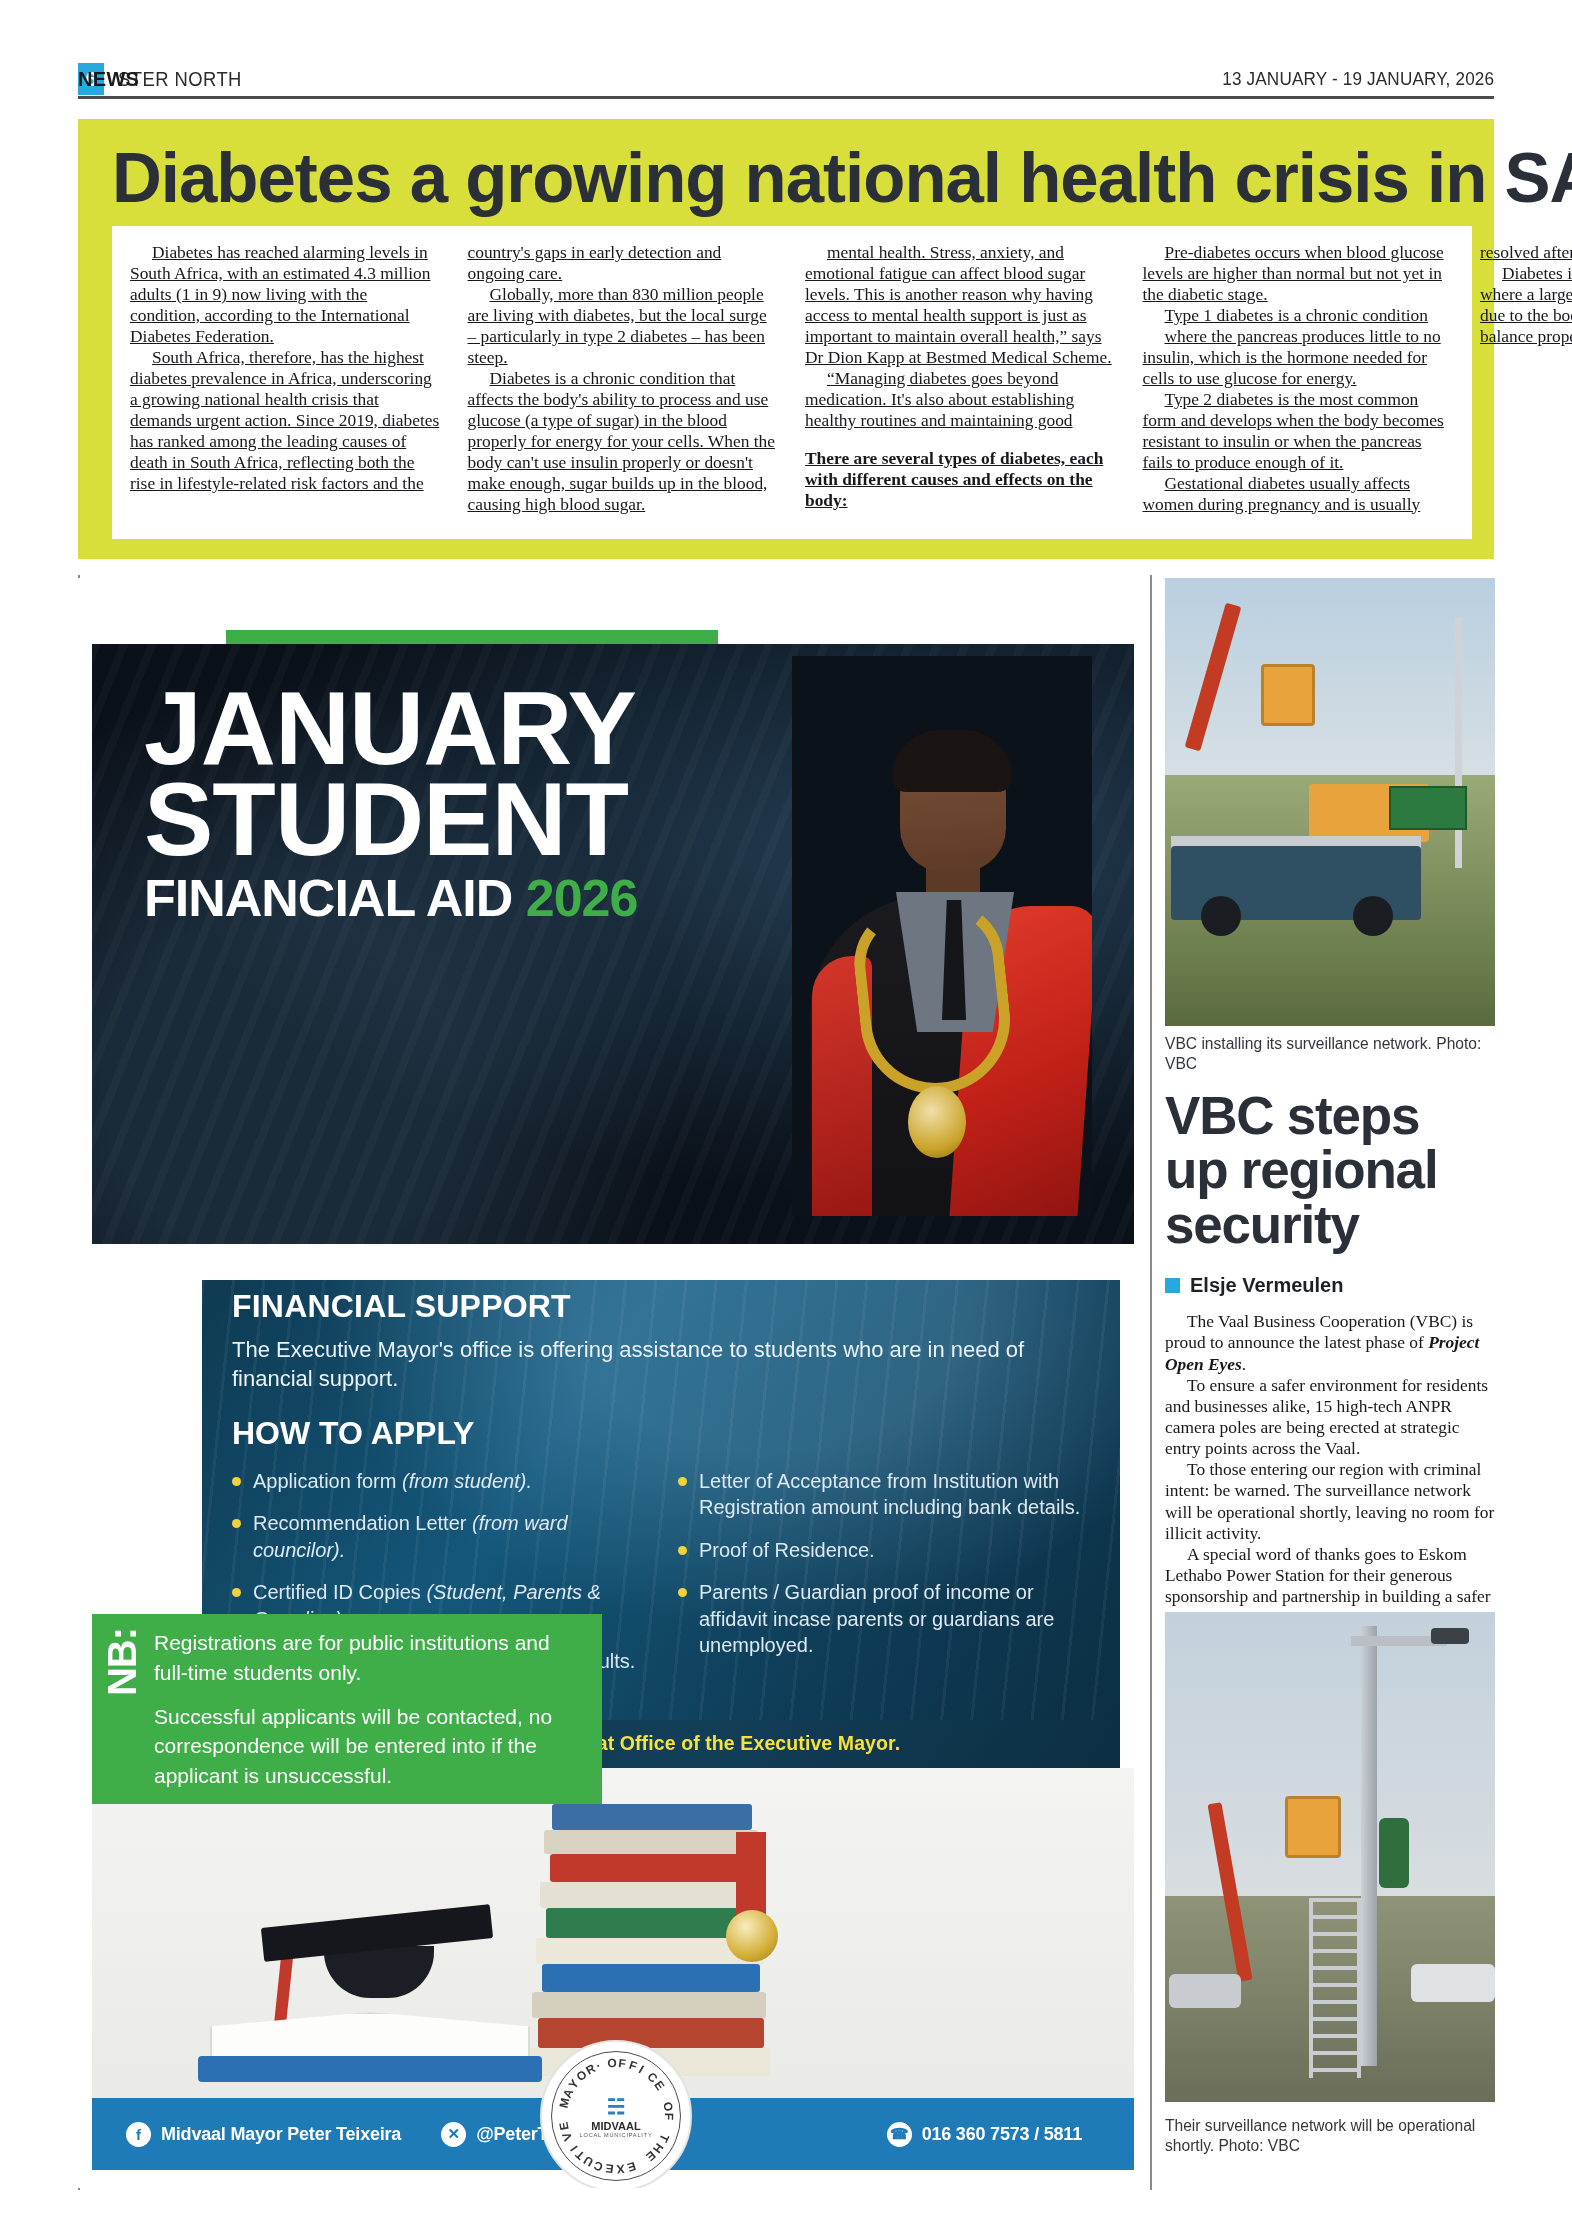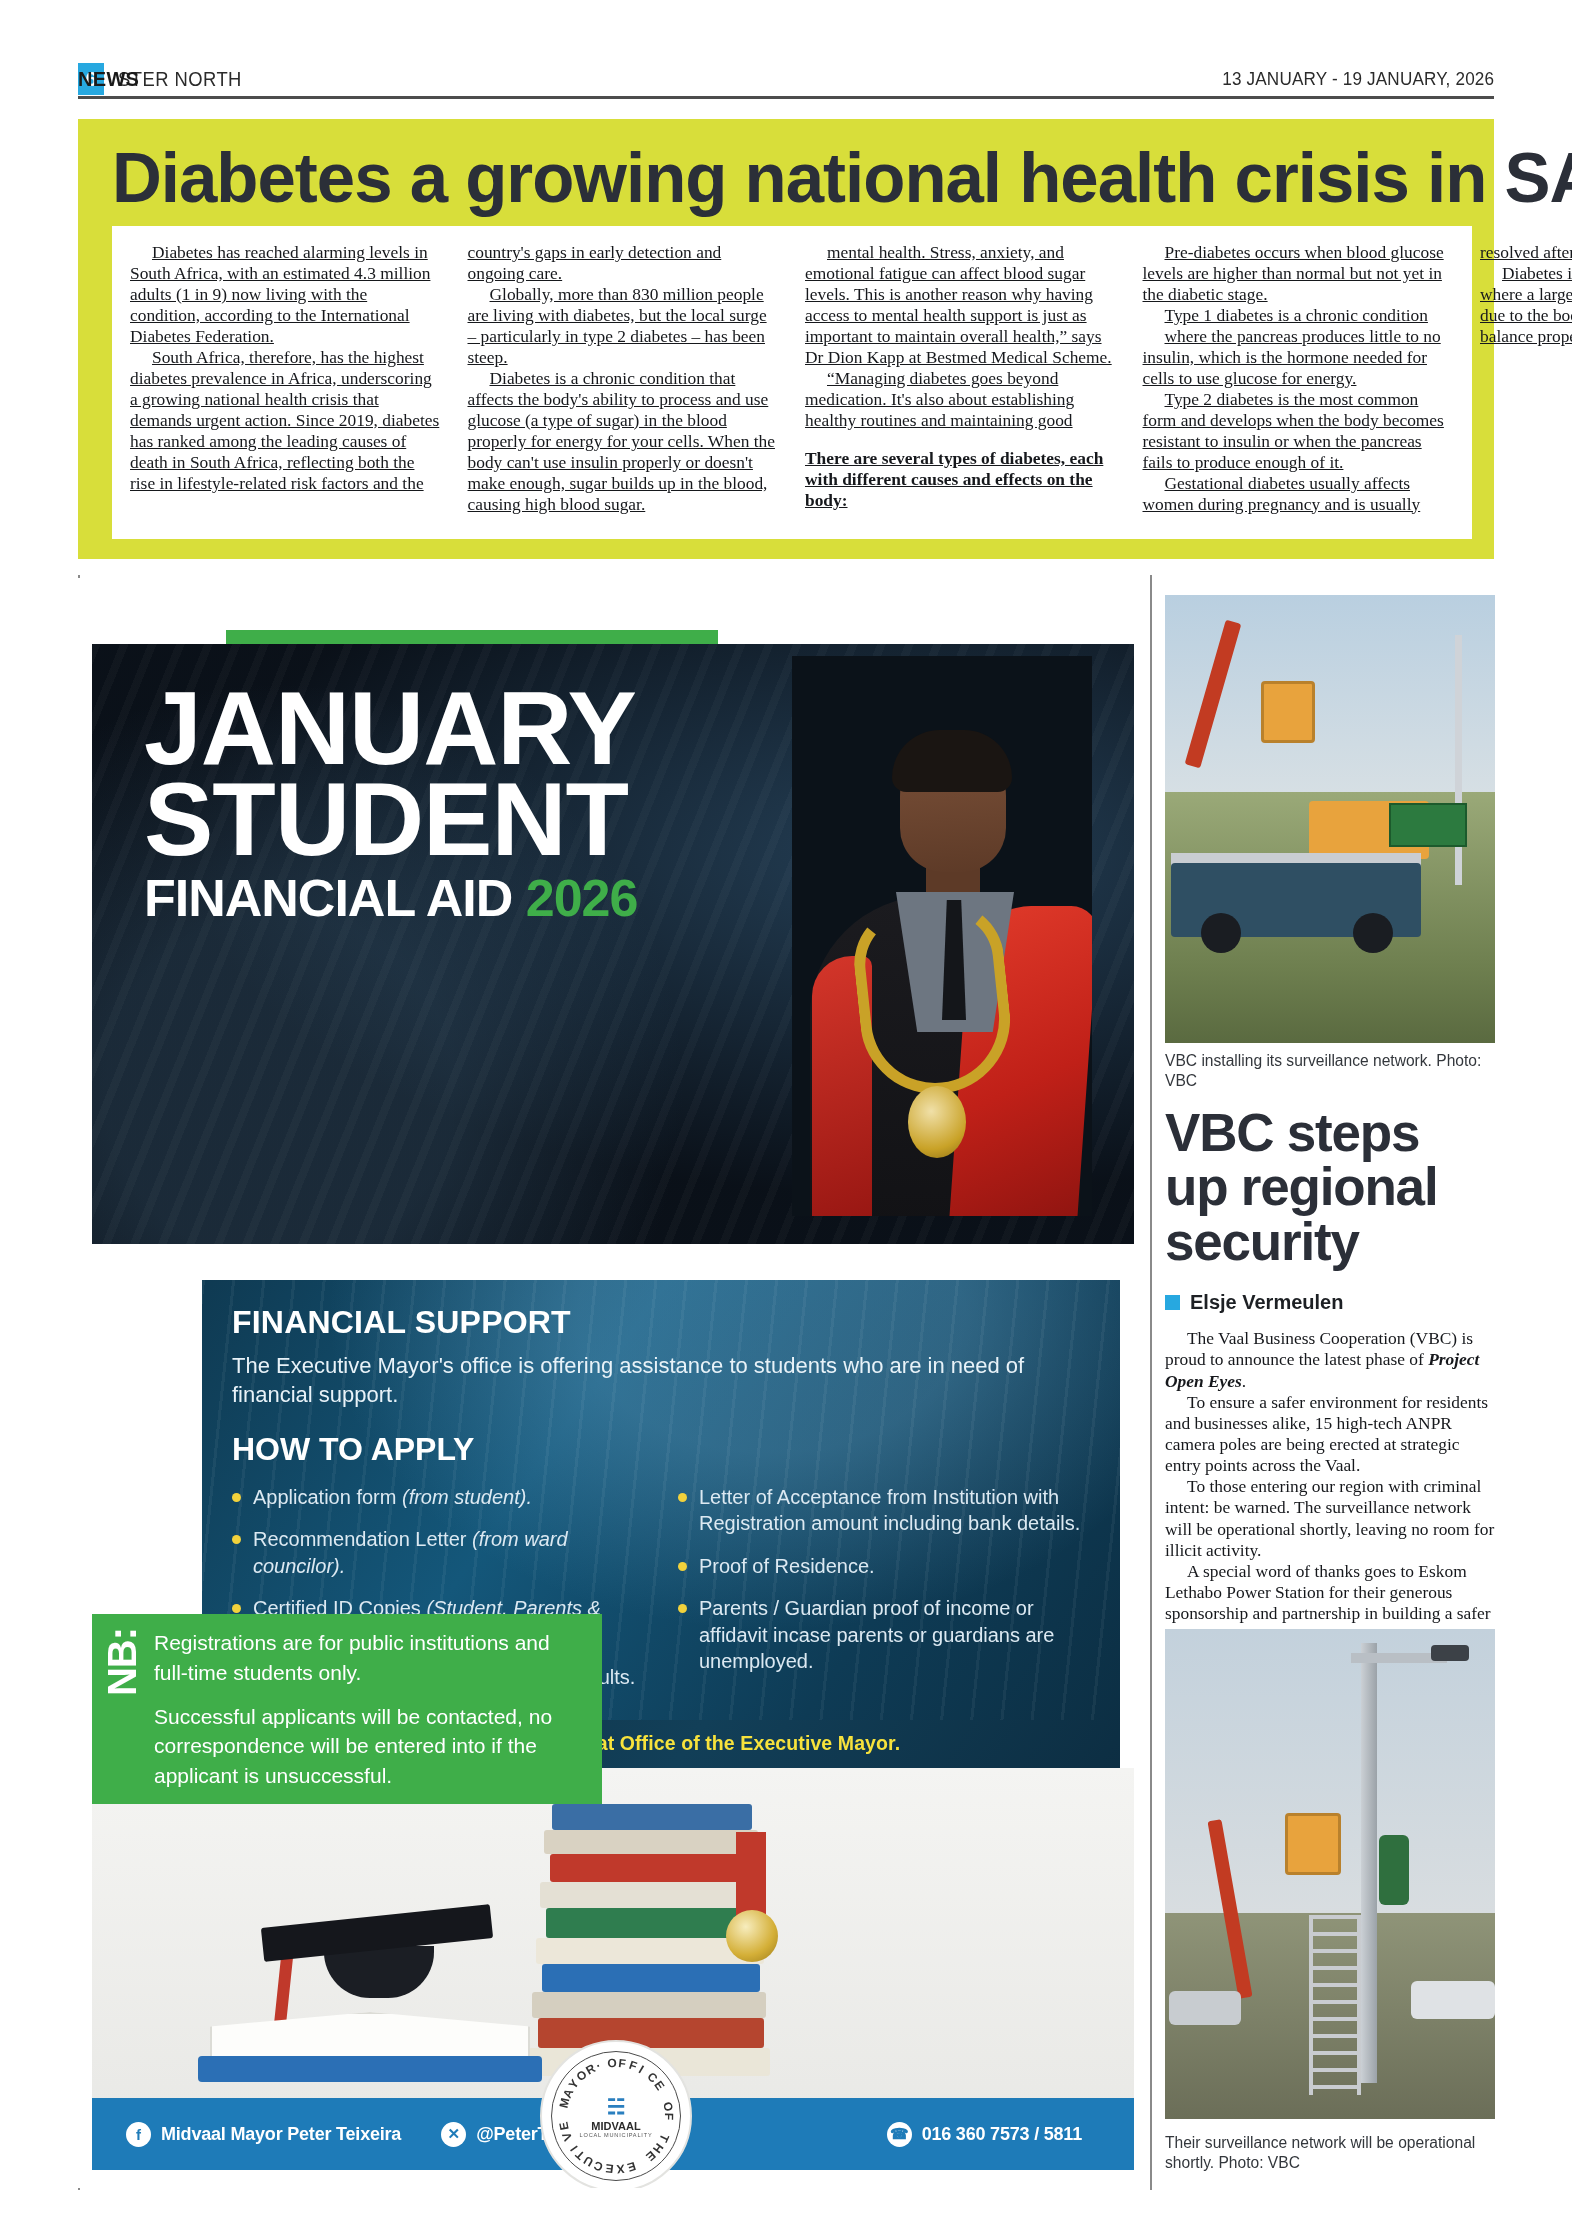--- a/index.html
+++ b/index.html
@@ -163,21 +163,21 @@
     position: absolute; left: 124px; top: 702px; width: 918px; height: 440px;
     background: linear-gradient(125deg, #0f3a52 0%, #14577a 38%, #0e3b55 74%, #0c2f44 100%);
     overflow: hidden;
   }
   .ad-panel::before {
     content: ""; position: absolute; inset: 0;
     background:
       repeating-linear-gradient(96deg, rgba(255,255,255,0.05) 0 3px, rgba(0,0,0,0) 3px 30px),
       radial-gradient(ellipse at 62% 8%, rgba(120,180,215,0.3) 0 24%, rgba(0,0,0,0) 55%);
   }
-  .ad-panel-inner { position: relative; z-index: 2; padding: 24px 30px; }
+  .ad-panel-inner { position: relative; z-index: 2; padding: 8px 30px; }
   .ad-h-fs {
     font-size: 32px; font-weight: 700; color: #fff; letter-spacing: 0.2px;
   }
   .ad-sub {
     margin-top: 10px; font-size: 22px; line-height: 1.32; color: #e8f2f8; max-width: 840px;
     font-weight: 300;
   }
   .ad-h-apply {
     margin-top: 22px; font-size: 32px; font-weight: 700; color: #fff;
   }
@@ -296,21 +296,21 @@
     width: 25px; height: 25px; border-radius: 50%; background: #fff; color: #1E7BB8;
     font-size: 15px; font-weight: 700; display: flex; align-items: center;
     justify-content: center;
   }
   .soc-fb { margin-left: 34px; }
   .soc-x { margin-left: 40px; }
   .soc-tel { margin-left: auto; margin-right: 52px; }
 
   
   .right-col {
-    position: absolute; left: 1165px; top: 595px; width: 330px; height: 1610px;
+    position: absolute; left: 1165px; top: 578px; width: 330px; height: 1610px;
   }
   .vbc-photo1 {
     position: absolute; left: 0; top: 0; width: 330px; height: 448px;
     background: linear-gradient(180deg, #a8c3d8 0%, #cfd8c8 44%, #8a9b6d 100%);
     overflow: hidden;
   }
   .vp-sky { position: absolute; left:0; top:0; width:100%; height:44%;
     background: linear-gradient(180deg,#b9cfe0 0%, #d6dfe4 100%); }
   .vp-ground { position: absolute; left:0; top:44%; width:100%; height:56%;
     background: linear-gradient(180deg,#9aa978 0%, #6e7f4f 70%, #5a6a40 100%); }

